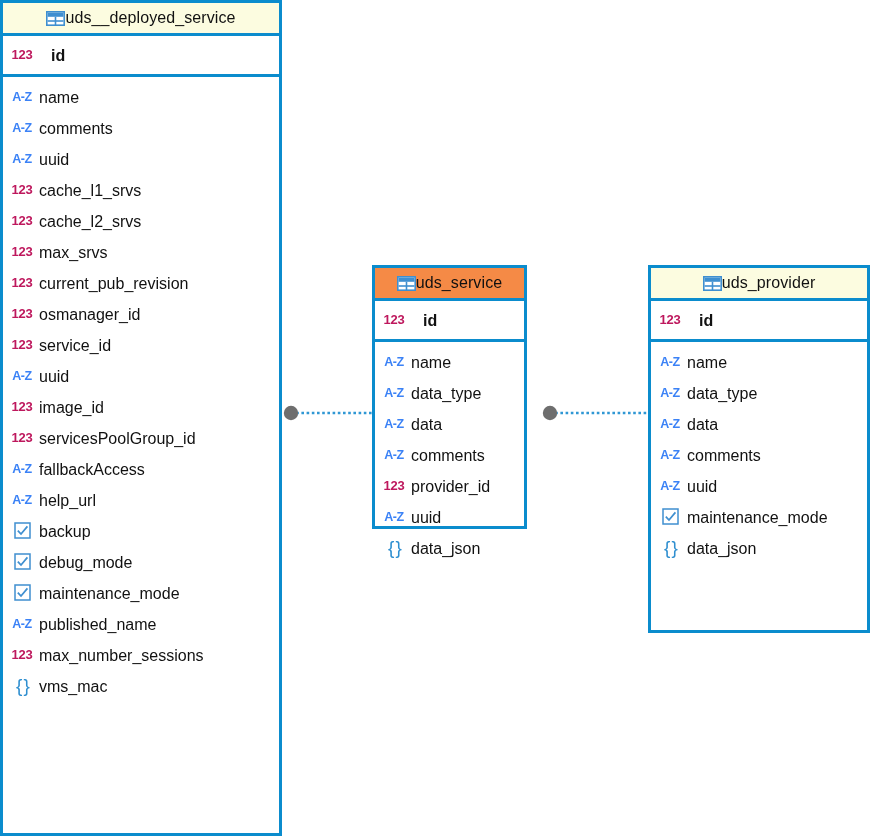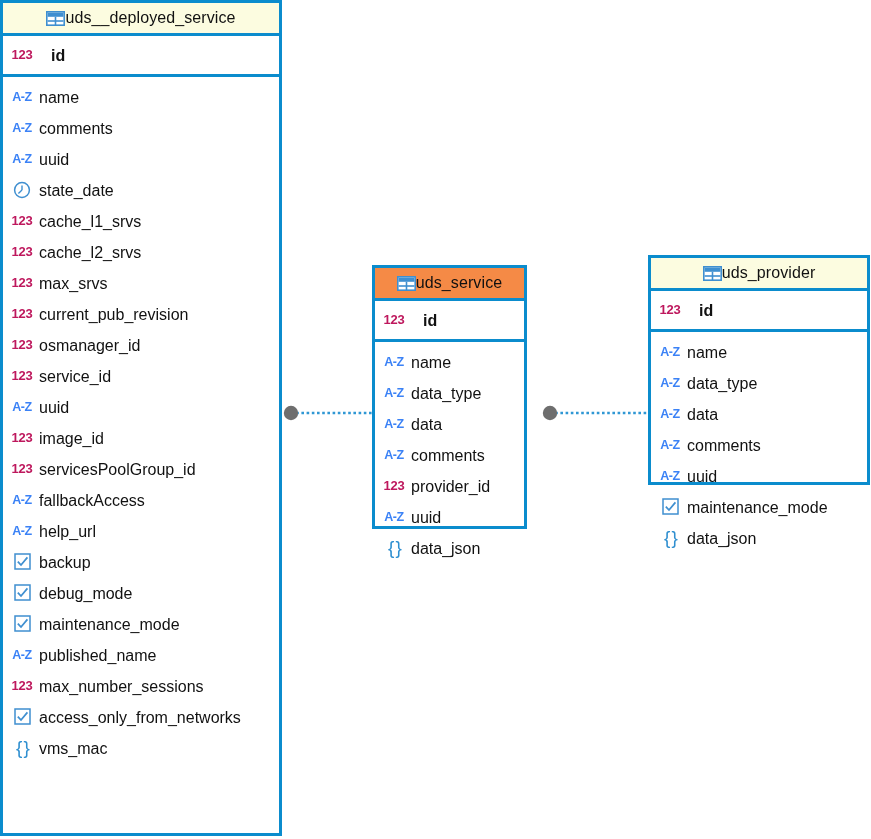--- a/index.html
+++ b/index.html
@@ -153,30 +153,20 @@
       </div>
     <div class="field">
         <span class="ticon az">A-Z</span>
         <span class="field-name">comments</span>
       </div>
     <div class="field">
         <span class="ticon az">A-Z</span>
         <span class="field-name">uuid</span>
       </div>
     <div class="field">
-      <span class="ticon">
-        <svg width="18" height="18" viewBox="0 0 18 18">
-          <circle cx="9" cy="9" r="7.4" fill="none" stroke="#3f8fd0" stroke-width="1.5"></circle>
-          <line x1="9" y1="9" x2="9" y2="4.6" stroke="#3f8fd0" stroke-width="1.4"></line>
-          <line x1="9" y1="9" x2="5.4" y2="12.4" stroke="#3f8fd0" stroke-width="1.4"></line>
-        </svg>
-      </span>
-      <span class="field-name">state_date</span>
-    </div>
-    <div class="field">
         <span class="ticon num">123</span>
         <span class="field-name">cache_l1_srvs</span>
       </div>
     <div class="field">
         <span class="ticon num">123</span>
         <span class="field-name">cache_l2_srvs</span>
       </div>
     <div class="field">
         <span class="ticon num">123</span>
         <span class="field-name">max_srvs</span>
@@ -241,29 +231,20 @@
       <span class="field-name">maintenance_mode</span>
     </div>
     <div class="field">
         <span class="ticon az">A-Z</span>
         <span class="field-name">published_name</span>
       </div>
     <div class="field">
         <span class="ticon num">123</span>
         <span class="field-name">max_number_sessions</span>
       </div>
-    <div class="field">
-      <span class="ticon">
-        <svg width="17" height="17" viewBox="0 0 17 17">
-          <rect x="1" y="1" width="15" height="15" fill="#ffffff" stroke="#3f8fd0" stroke-width="1.5"></rect>
-          <polyline points="3.8,8.6 7,12 13.4,4.4" fill="none" stroke="#3f8fd0" stroke-width="1.7"></polyline>
-        </svg>
-      </span>
-      <span class="field-name">access_only_from_networks</span>
-    </div>
     <div class="field">
         <span class="ticon json">{&nbsp;}</span>
         <span class="field-name">vms_mac</span>
       </div>
   </div>
 </div>
 
 <div class="entity selected" style="left:372px; top:265px; width:155px; height:264px;">
   <div class="entity-header">
     <span class="tbl-icon-wrap">
@@ -307,21 +288,21 @@
         <span class="ticon az">A-Z</span>
         <span class="field-name">uuid</span>
       </div>
     <div class="field">
         <span class="ticon json">{&nbsp;}</span>
         <span class="field-name">data_json</span>
       </div>
   </div>
 </div>
 
-<div class="entity" style="left:648px; top:255px; width:222px; height:230px;">
+<div class="entity" style="left:648px; top:265px; width:222px; height:368px;">
   <div class="entity-header">
     <span class="tbl-icon-wrap">
       <svg class="tbl-icon" viewBox="0 0 19 15">
         <rect x="0.8" y="0.8" width="17.4" height="13.4" fill="#ffffff" stroke="#3f8fd0" stroke-width="1.6"></rect>
         <rect x="1.6" y="1.6" width="15.8" height="4.2" fill="#3f8fd0"></rect>
         <line x1="9.5" y1="5.8" x2="9.5" y2="14.2" stroke="#3f8fd0" stroke-width="1.6"></line>
         <line x1="1.6" y1="10" x2="17.4" y2="10" stroke="#3f8fd0" stroke-width="1.6"></line>
       </svg>
     </span>
     <span>uds_provider</span>

